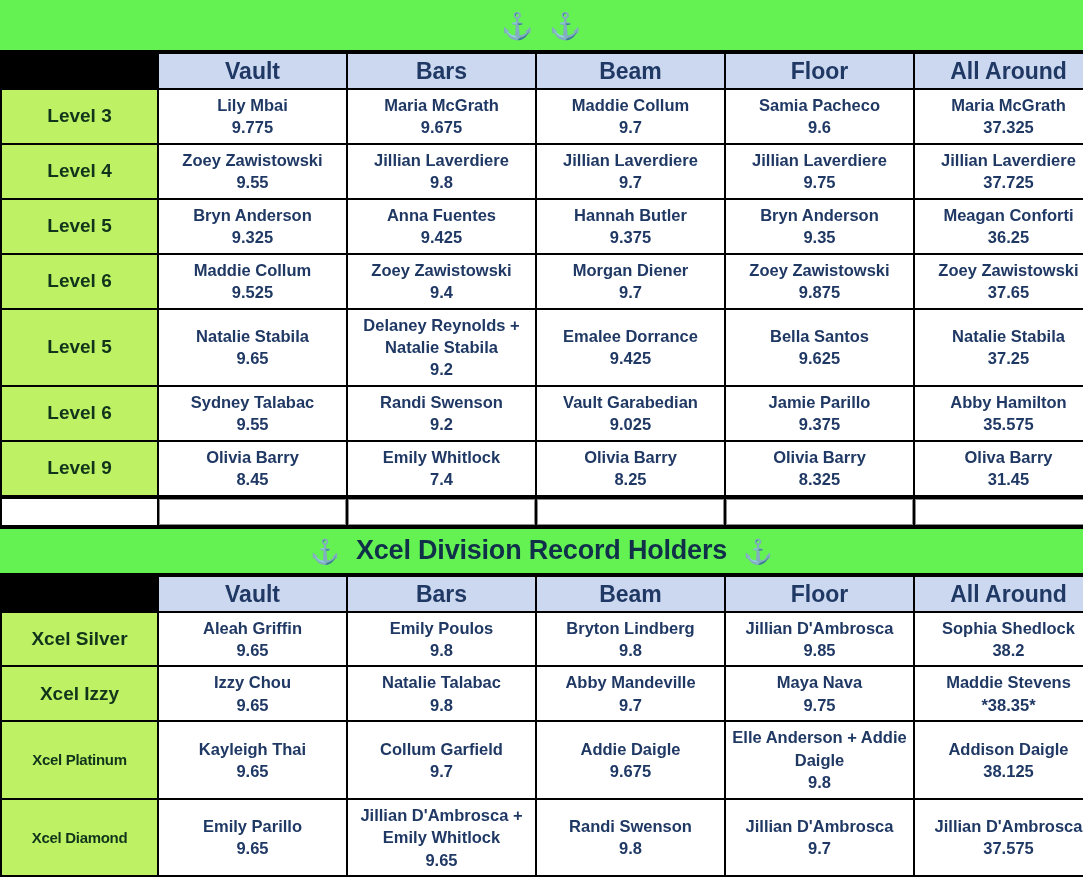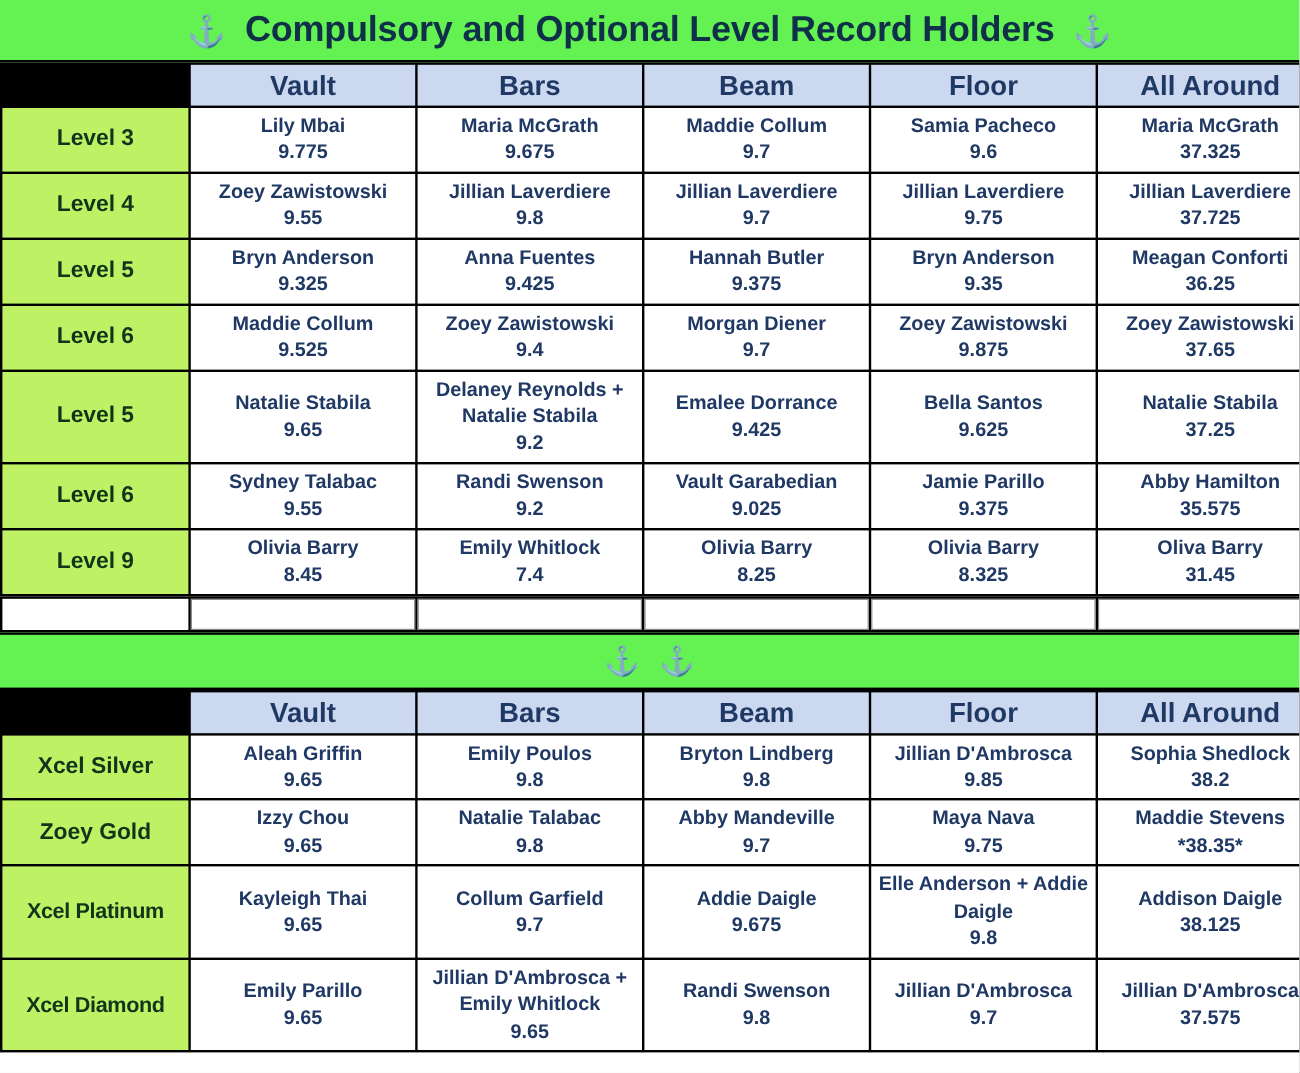--- a/index.html
+++ b/index.html
@@ -73,21 +73,21 @@
     line-height: 34px;
   }
 
   
   .rowlabel {
     background: #bef264;
     color: #11351B;
     font-weight: bold;
     font-size: 19px;
   }
-  .rowlabel.tight { font-size: 18px; letter-spacing: -0.3px; margin-top: 44px; }
+  .rowlabel.tight { font-size: 15px; letter-spacing: -0.3px; margin-top: 44px; }
 
   
   .cell {
     background: #FFFFFF;
     color: #1F3864;
     font-weight: bold;
     font-size: 16.5px;
     line-height: 1.36;
     padding: 4px 2px;
   }
@@ -102,21 +102,20 @@
   }
   .spacer-row td.blank-left { border: none; background: #ffffff; }
 </style>
 </head>
 <body>
 
 <div class="page">
 
   <div class="banner banner-1">
     <span class="anchor">⚓</span>
-    <span>Compulsory and Optional Level Record Holders</span>
     <span class="anchor">⚓</span>
   </div>
 
   <table class="t1">
     <colgroup>
       <col class="c-label">
         <col class="c-data">
         <col class="c-data">
       <col class="c-data">
         <col class="c-data">
@@ -313,20 +312,21 @@
       <td></td>
       <td></td>
       <td></td>
       <td></td>
     </tr>
   </tbody>
     </table>
 
   <div class="banner banner-2">
     <span class="anchor">⚓</span>
+    <span>Xcel Division Record Holders</span>
     <span class="anchor">⚓</span>
   </div>
 
   <table class="t2">
     <colgroup>
       <col class="c-label">
         <col class="c-data">
         <col class="c-data">
       <col class="c-data">
         <col class="c-data">
@@ -360,21 +360,21 @@
           <td class="cell">
             <span class="nm">Jillian D'Ambrosca</span>
             <span class="sc">9.85</span>
           </td>
           <td class="cell">
             <span class="nm">Sophia Shedlock</span>
             <span class="sc">38.2</span>
           </td>
         </tr>
         <tr style="height: 52px;">
-          <td class="rowlabel">Zoey Gold</td>
+          <td class="rowlabel">Xcel Izzy</td>
           <td class="cell">
             <span class="nm">Izzy Chou</span>
             <span class="sc">9.65</span>
           </td>
           <td class="cell">
             <span class="nm">Natalie Talabac</span>
             <span class="sc">9.8</span>
           </td>
           <td class="cell">
             <span class="nm">Abby Mandeville</span>

